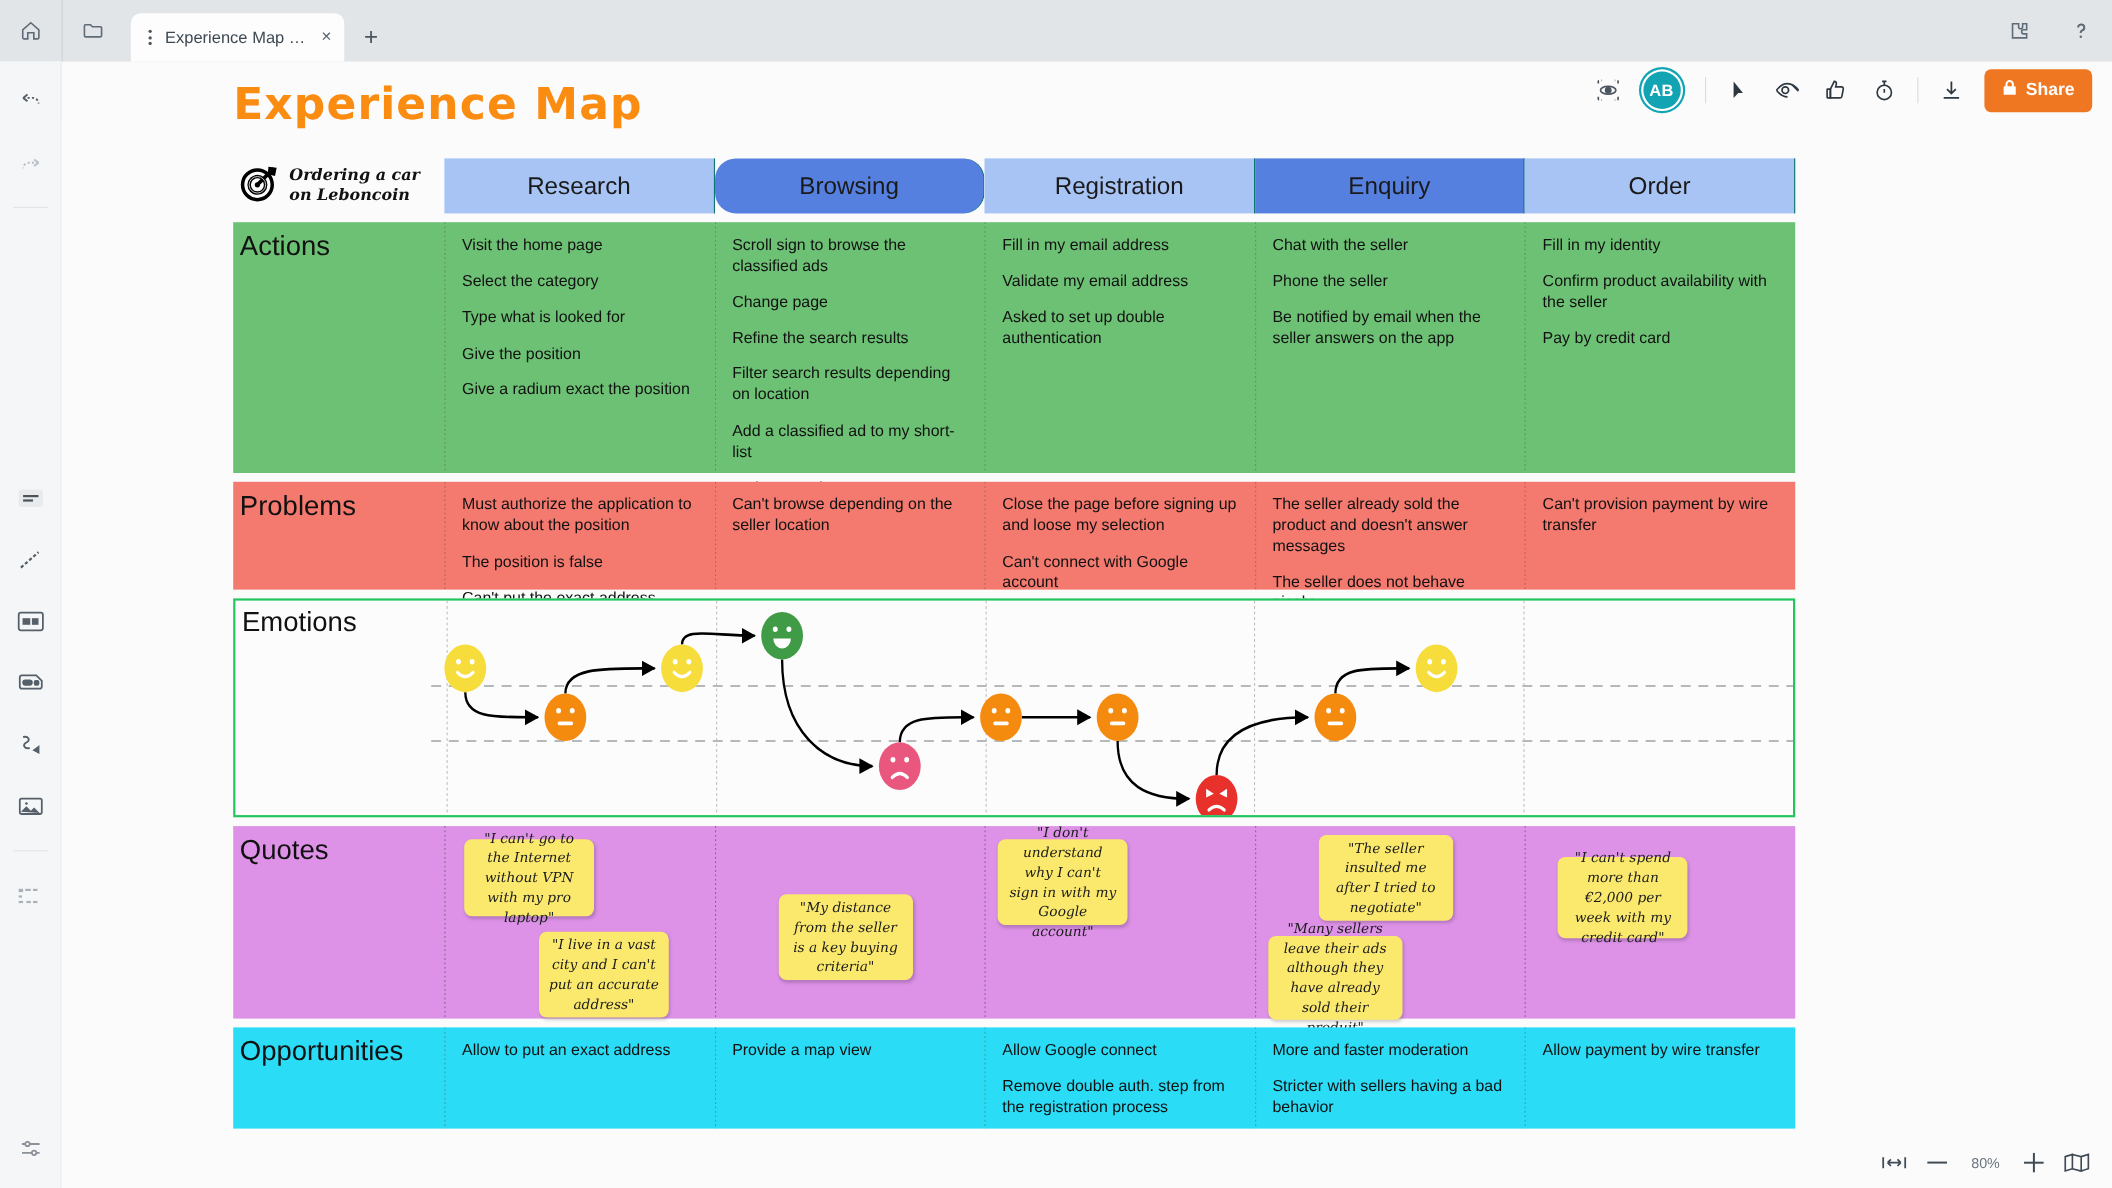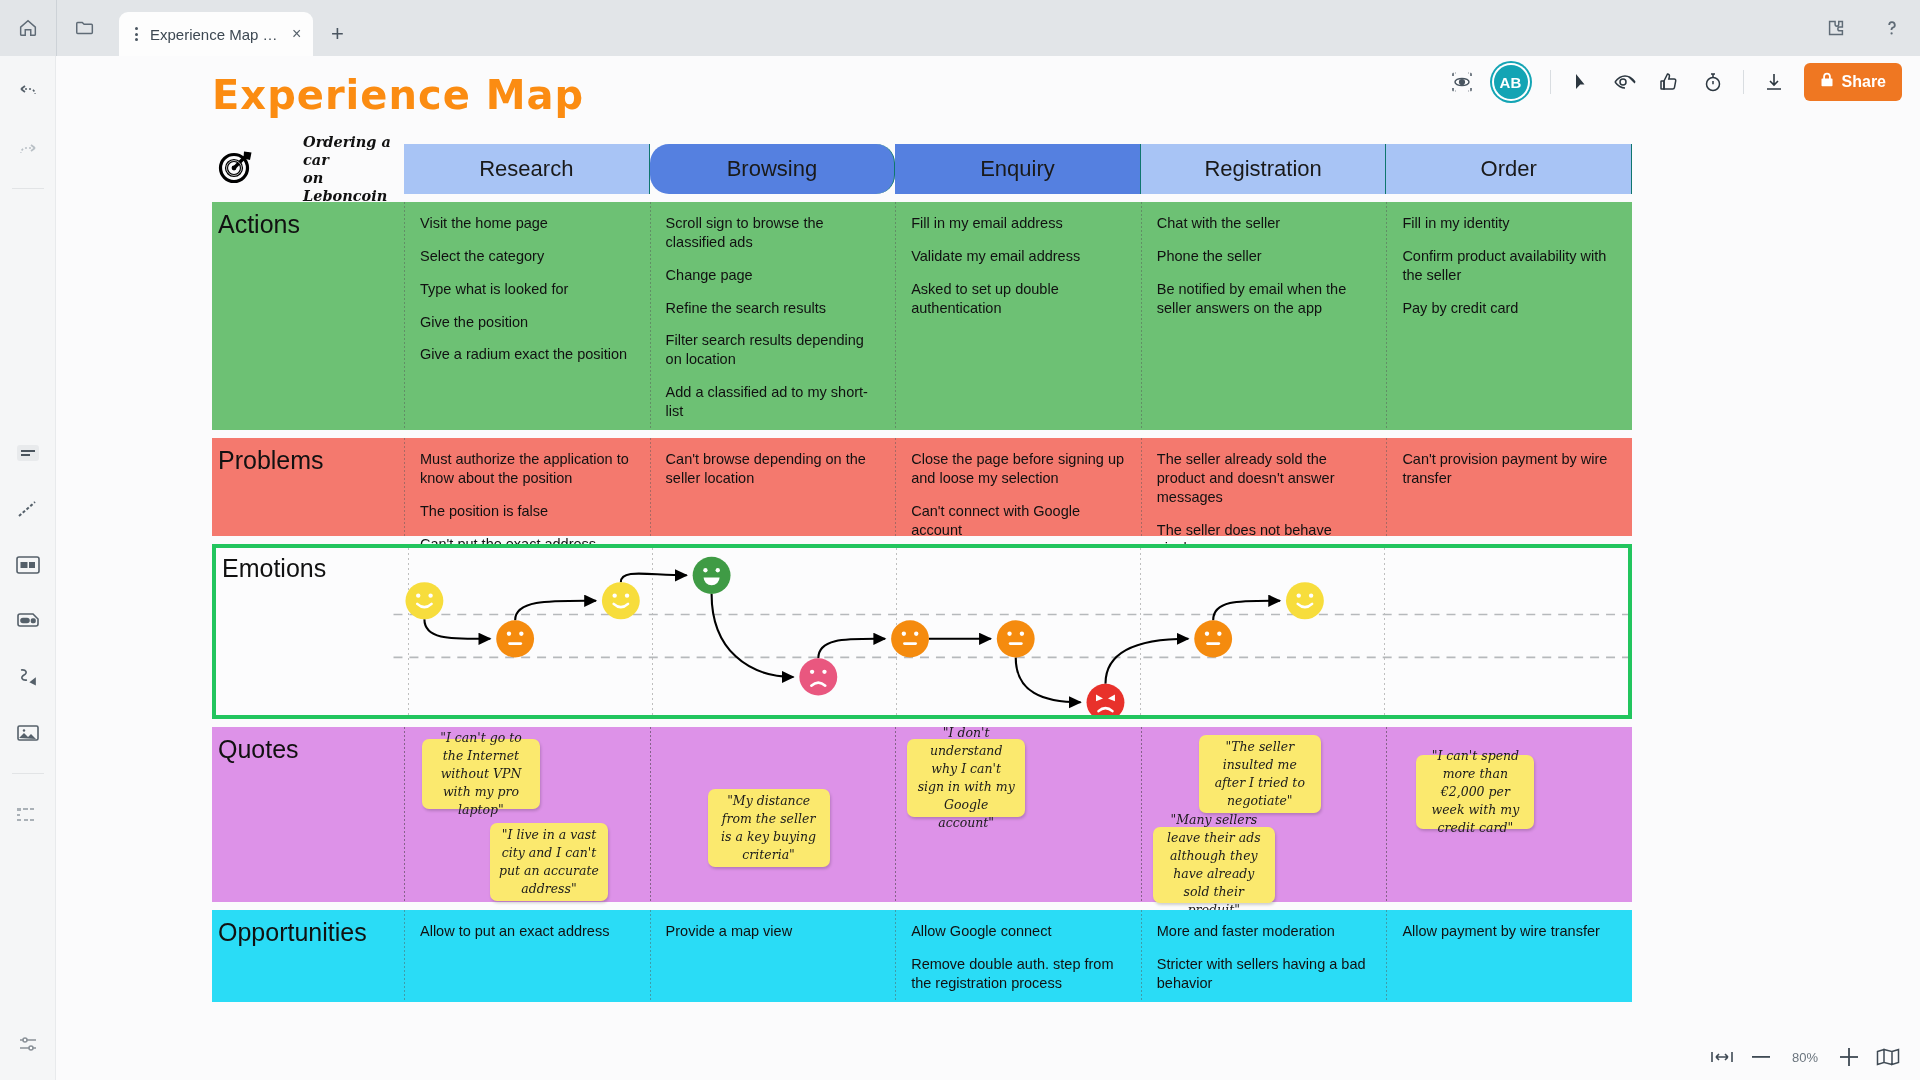--- a/index.html
+++ b/index.html
@@ -79,42 +79,42 @@
     font-size:40px; font-weight:bold; color:#fb8c12;
     font-family:"DejaVu Sans", sans-serif;
     letter-spacing:1px;
   }
 
   
   .board { position:absolute; left:156px; top:36px; width:1420px; }
 
   .head-row { display:flex; height:50px; align-items:center; }
   .brandcell { width:192px; display:flex; align-items:center; gap:9px; padding-left:6px; }
-  .brandtxt { font-size:14.5px; font-style:italic; font-weight:bold; color:#111; line-height:1.25; font-family:"DejaVu Serif", serif;margin-left:40px; }
+  .brandtxt { font-size:14.5px; font-style:italic; font-weight:bold; color:#111; line-height:1.25; font-family:"DejaVu Serif", serif; }
   .hcell {
     flex:1; height:50px; display:flex; align-items:center; justify-content:center;
     font-size:22px; color:#1a1a1a; border-right:1px solid #0f766e;
   }
 
   .row { display:flex; margin-top:8px; position:relative; }
   .rowlabelcell { width:192px; padding:10px 0 0 6px; }
   .rowlabel { font-size:25px; color:#111; line-height:1; }
   .cell { flex:1; padding:12px 14px 8px 16px; position:relative; }
   .cell + .cell::before,
   .cell::before {
     content:""; position:absolute; left:0; top:0; bottom:0; width:1px;
     background-image:linear-gradient(to bottom,#55555577 50%, transparent 50%);
     background-size:1px 4px;
   }
   .item { font-size:14.5px; color:#111; line-height:1.3; margin-bottom:14px; }
   .item:last-child { margin-bottom:0; }
 
   .row-actions { background:#6dc174; height:228px; }
   .row-problems { background:#f4796e; height:98px; }
-  .row-emotions { background:#fcfcfd; height:175px; border:4px solid #22c55e; }
+  .row-emotions { background:#fcfcfd; height:199px; border:2px solid #22c55e; }
   .row-quotes  { background:#dd92e8; height:175px; }
   .row-opps    { background:#2adcf6; height:92px; }
 
   .row-emotions .rowlabelcell { padding-top:8px; }
   .row-emotions .cell::before { background-image:linear-gradient(to bottom,#88888888 50%, transparent 50%); background-size:1px 5px; }
   .row-quotes .cell::before { background-image:linear-gradient(to bottom,#3a3a3a88 50%, transparent 50%); }
 
   
   .emo-svg { position:absolute; left:0; top:0; width:100%; height:100%; }
 
@@ -326,22 +326,22 @@
               <circle cx="16" cy="19" r="7.5" fill="none" stroke="#fff" stroke-width="0.7"></circle>
             </svg>
           </span>
           <span class="brandtxt">
             <span>Ordering a car</span><br>
             <span>on Leboncoin</span>
           </span>
         </div>
         <div class="hcell" style="background: rgb(168, 196, 245);">Research</div>
         <div class="hcell" style="background: rgb(85, 128, 224); border-radius: 19px;">Browsing</div>
+        <div class="hcell" style="background: rgb(168, 196, 245);">Registration</div>
         <div class="hcell" style="background: rgb(85, 128, 224);">Enquiry</div>
-        <div class="hcell" style="background: rgb(168, 196, 245);">Registration</div>
         <div class="hcell" style="background: rgb(168, 196, 245);">Order</div>
       </div>
 
       <div class="row row-actions">
         <div class="rowlabelcell">
           <div class="rowlabel">Actions</div>
         </div>
         <div class="cell">
           <div class="item">Visit the home page</div>
           <div class="item">Select the category</div>

